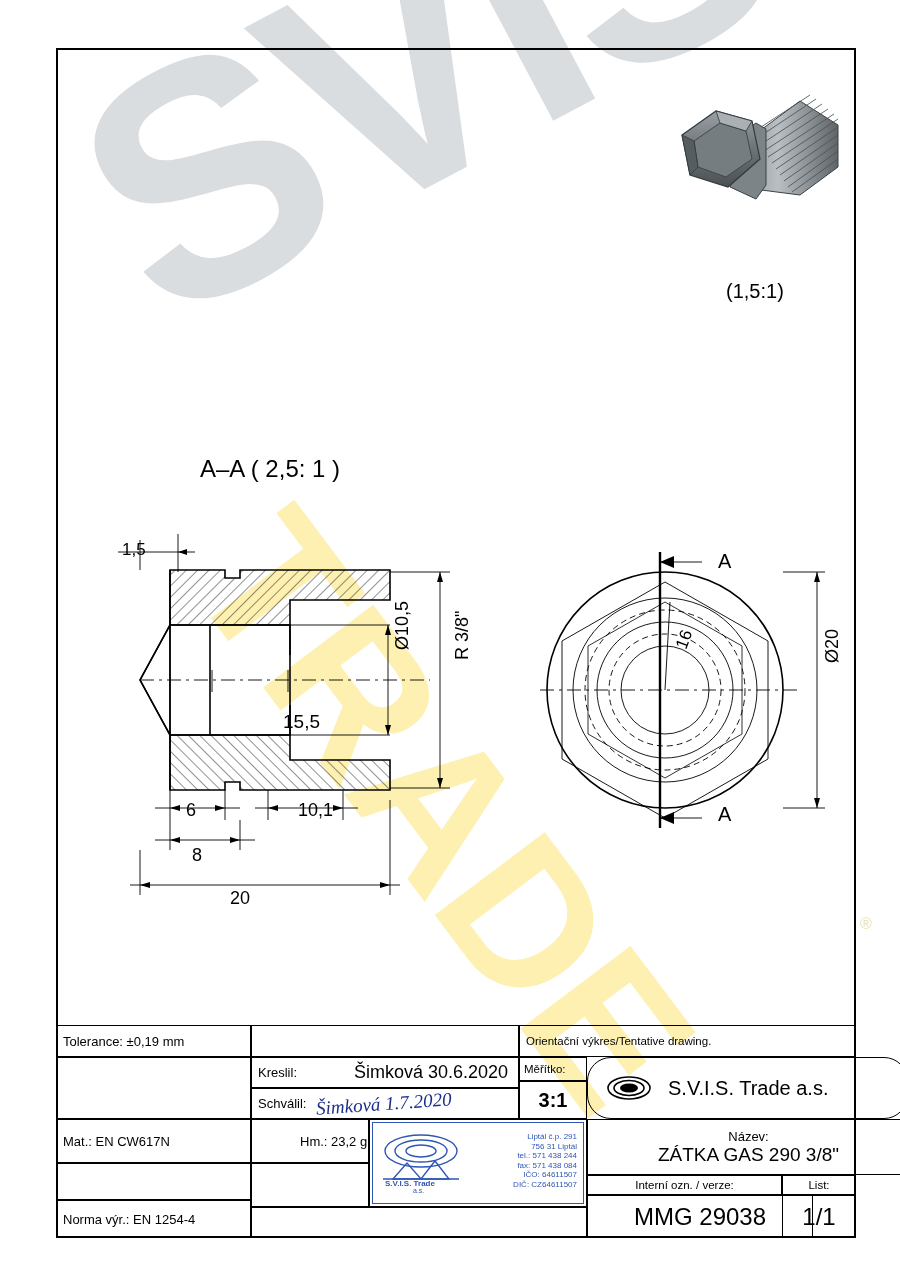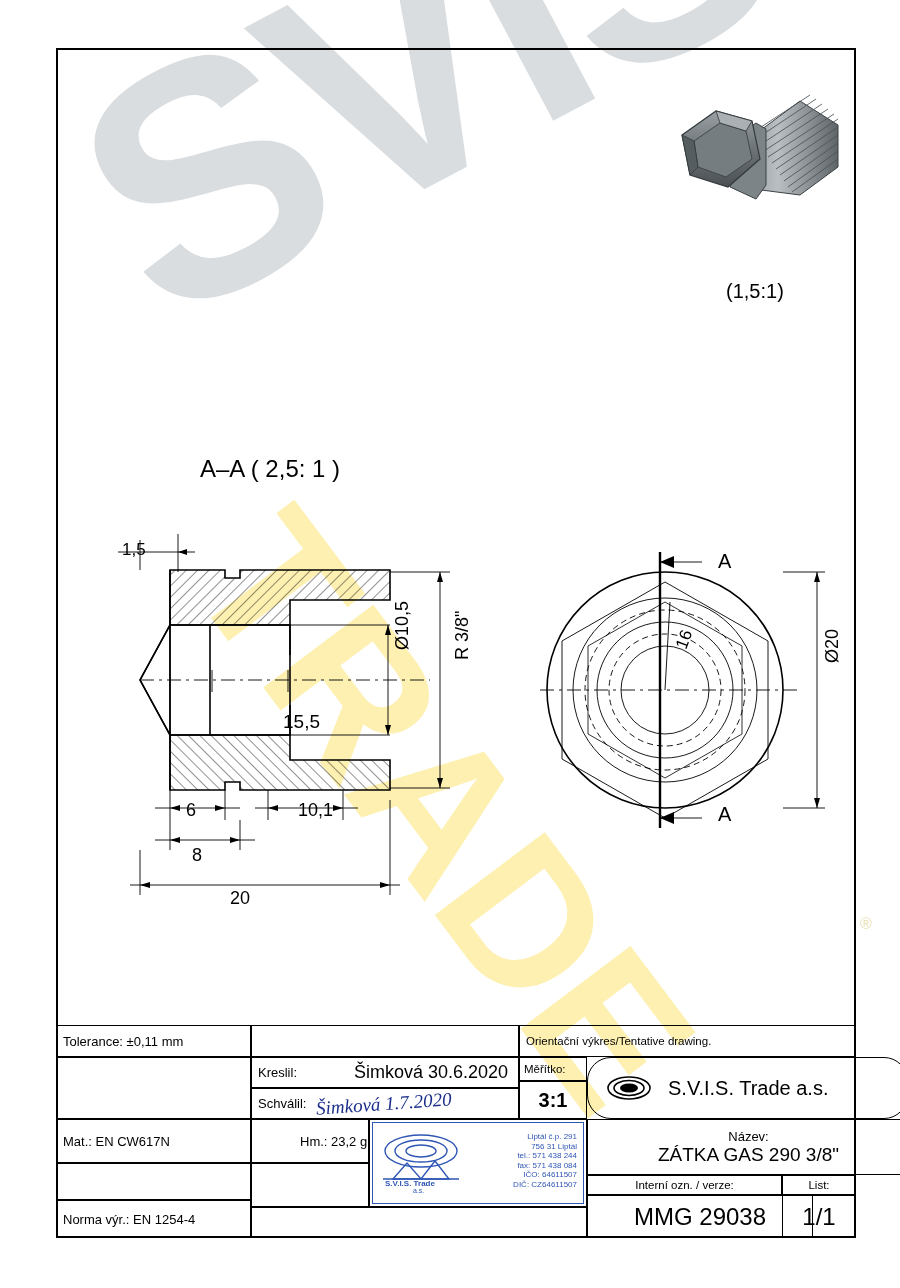--- a/index.html
+++ b/index.html
@@ -221,21 +221,21 @@
       </g>
     </svg>
   </div>
   <div class="t" style="left:718px;top:550px;font-size:20px;">A</div>
   <div class="t" style="left:718px;top:803px;font-size:20px;">A</div>
   <div class="t" style="left:672px;top:645px;font-size:17px;transform:rotate(-70deg);transform-origin:0 0;">16</div>
   <div class="t" style="left:822px;top:663px;font-size:18px;transform:rotate(-90deg);transform-origin:0 0;">Ø20</div>
 
   <div class="tb">
 
-    <div class="cell lbl" style="left:0;top:0;width:195px;height:32px;">Tolerance: ±0,11 mm</div>
+    <div class="cell lbl" style="left:0;top:0;width:195px;height:32px;">Tolerance: ±0,19 mm</div>
     <div class="cell" style="left:195px;top:0;width:268px;height:32px;"></div>
     <div class="cell" style="left:463px;top:0;width:337px;height:32px;">
       <span class="lbl" style="font-size:11.5px;">Orientační výkres/Tentative drawing.</span>
     </div>
 
     <div class="cell" style="left:0;top:32px;width:195px;height:62px;"></div>
 
     <div class="cell" style="left:195px;top:32px;width:268px;height:31px;gap:45px;">
       <span class="lbl">Kreslil:</span>
       <span style="font-size:18px;margin-left:12px;">Šimková 30.6.2020</span>

